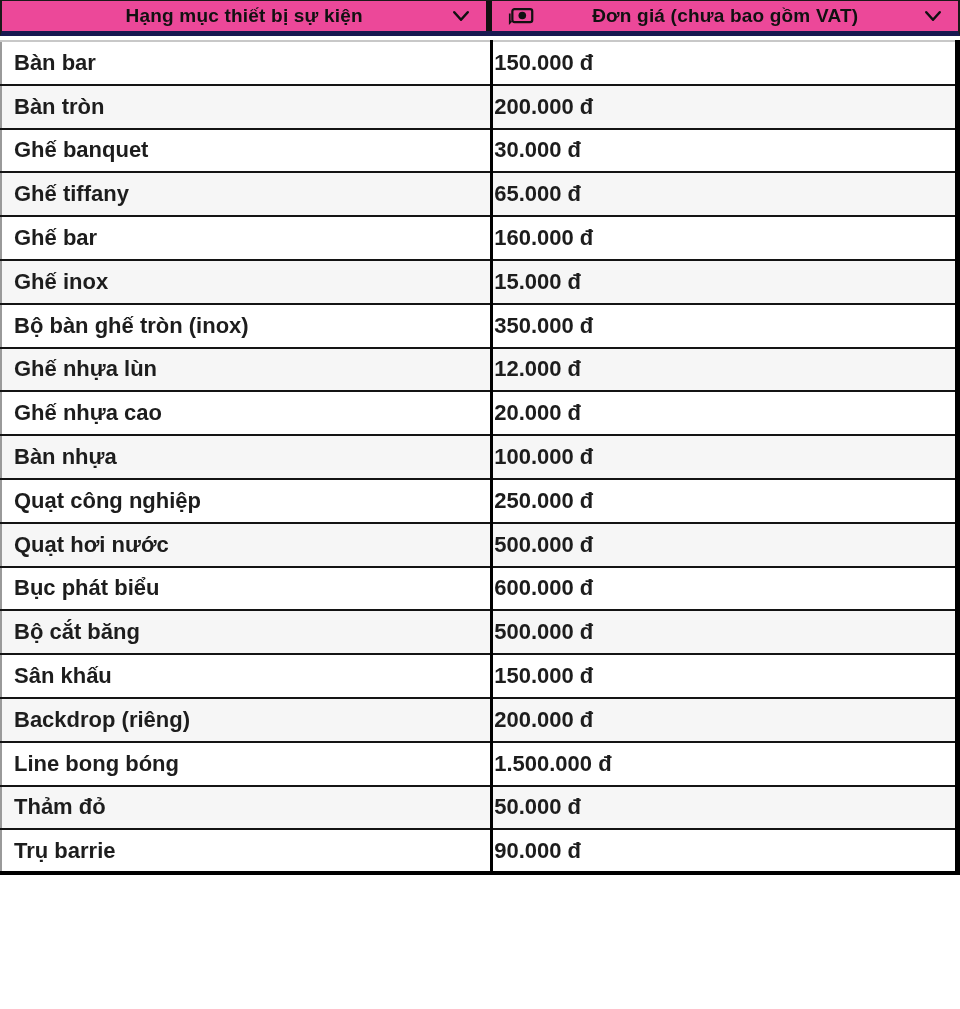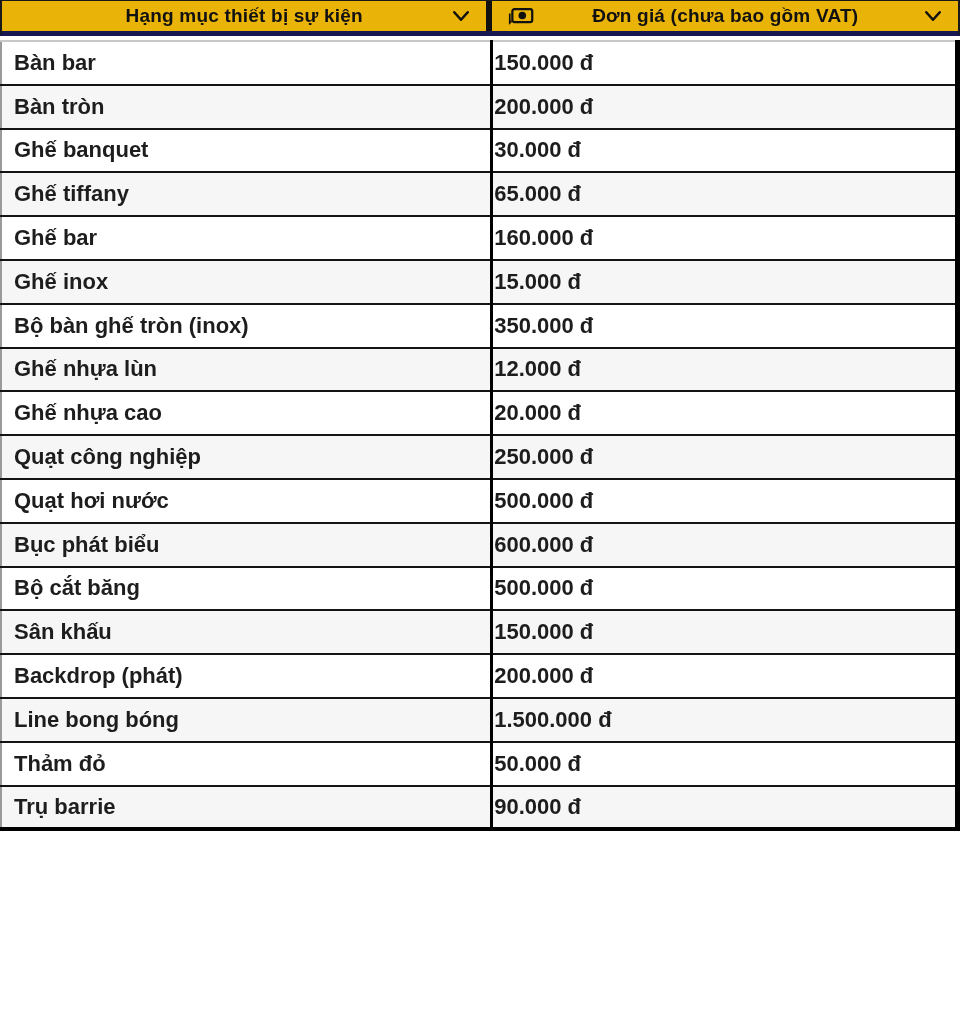--- a/index.html
+++ b/index.html
@@ -10,21 +10,21 @@
     font-family: "Liberation Sans", sans-serif;
   }
   .sheet {
     width: 960px;
     box-sizing: border-box;
   }
   
   .header-row {
     display: flex;
     height: 36px;
-    background: #eab308;
+    background: #ec4899;
     border-top: 1px solid #1a1a1a;
     border-left: 2px solid #1a1a1a;
     border-right: 2px solid #1a1a1a;
     border-bottom: 5px solid #181850;
     box-sizing: border-box;
   }
   .hcell {
     position: relative;
     display: flex;
     align-items: center;
@@ -156,41 +156,45 @@
         </tr>
         <tr>
           <td class="item-cell">Ghế nhựa lùn</td>
           <td class="price-cell">12.000 đ</td>
         </tr>
         <tr>
           <td class="item-cell">Ghế nhựa cao</td>
           <td class="price-cell">20.000 đ</td>
         </tr>
         <tr>
+          <td class="item-cell">Bàn nhựa</td>
+          <td class="price-cell">100.000 đ</td>
+        </tr>
+        <tr>
           <td class="item-cell">Quạt công nghiệp</td>
           <td class="price-cell">250.000 đ</td>
         </tr>
         <tr>
           <td class="item-cell">Quạt hơi nước</td>
           <td class="price-cell">500.000 đ</td>
         </tr>
         <tr>
           <td class="item-cell">Bục phát biểu</td>
           <td class="price-cell">600.000 đ</td>
         </tr>
         <tr>
           <td class="item-cell">Bộ cắt băng</td>
           <td class="price-cell">500.000 đ</td>
         </tr>
         <tr>
           <td class="item-cell">Sân khấu</td>
           <td class="price-cell">150.000 đ</td>
         </tr>
         <tr>
-          <td class="item-cell">Backdrop (phát)</td>
+          <td class="item-cell">Backdrop (riêng)</td>
           <td class="price-cell">200.000 đ</td>
         </tr>
         <tr>
           <td class="item-cell">Line bong bóng</td>
           <td class="price-cell">1.500.000 đ</td>
         </tr>
         <tr>
           <td class="item-cell">Thảm đỏ</td>
           <td class="price-cell">50.000 đ</td>
         </tr>

